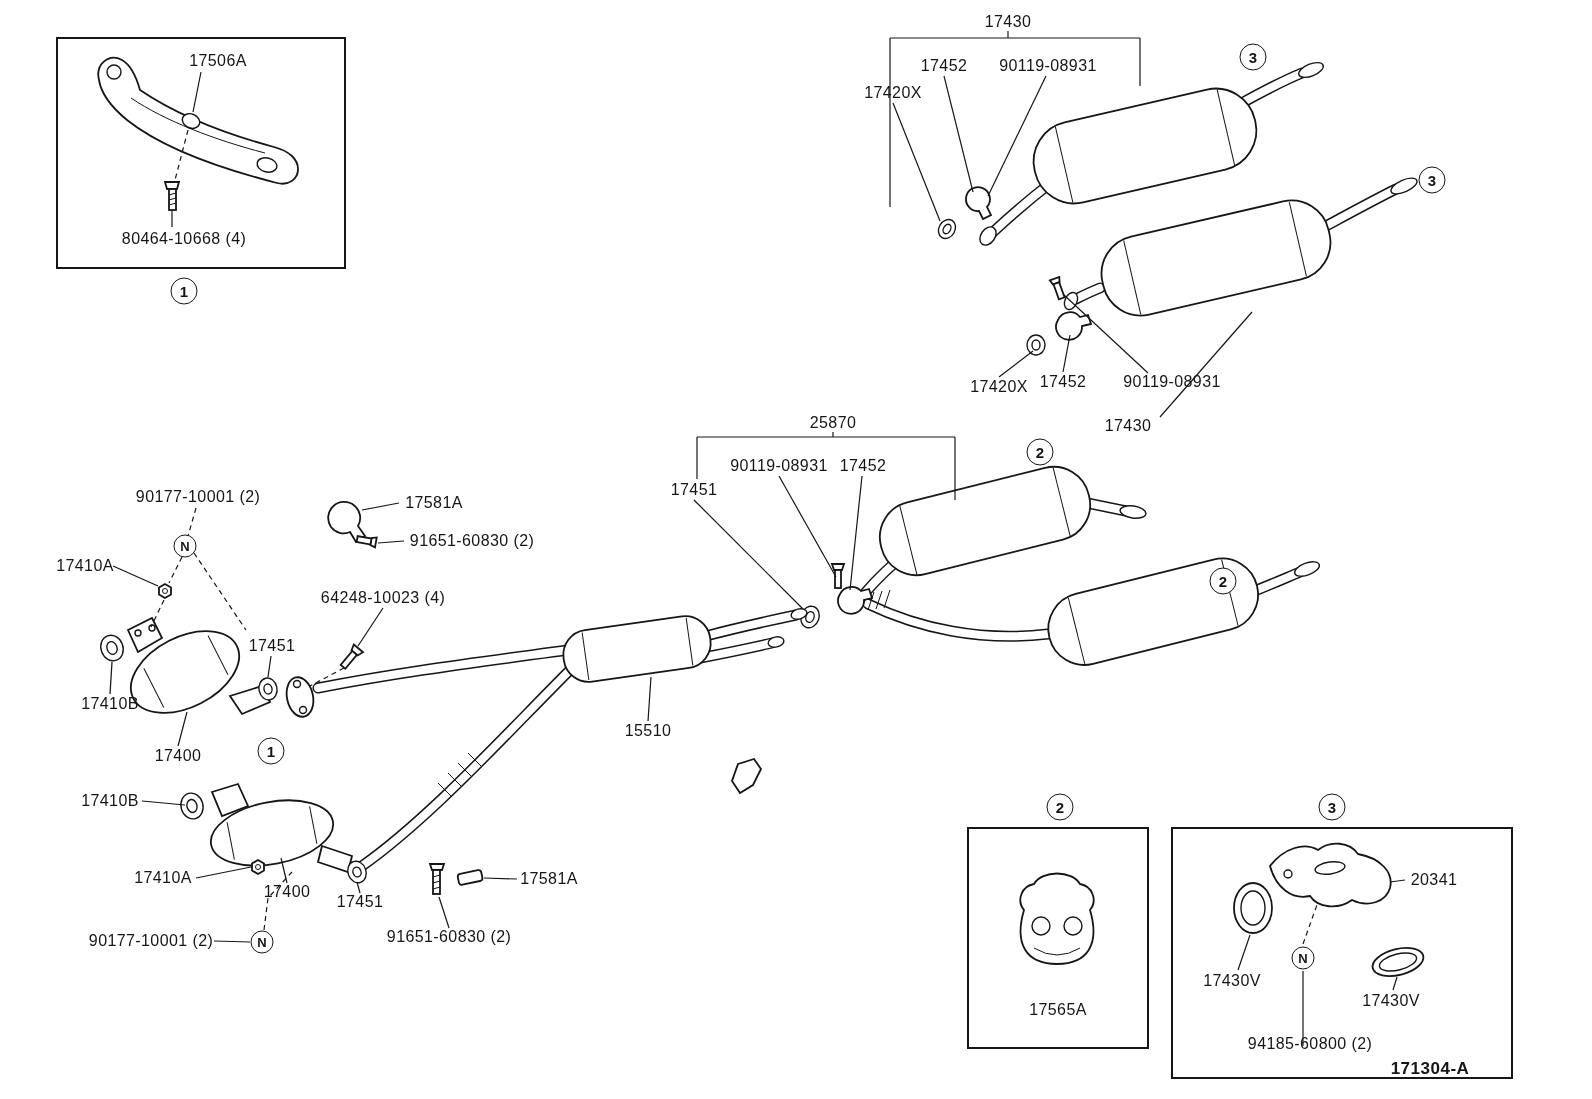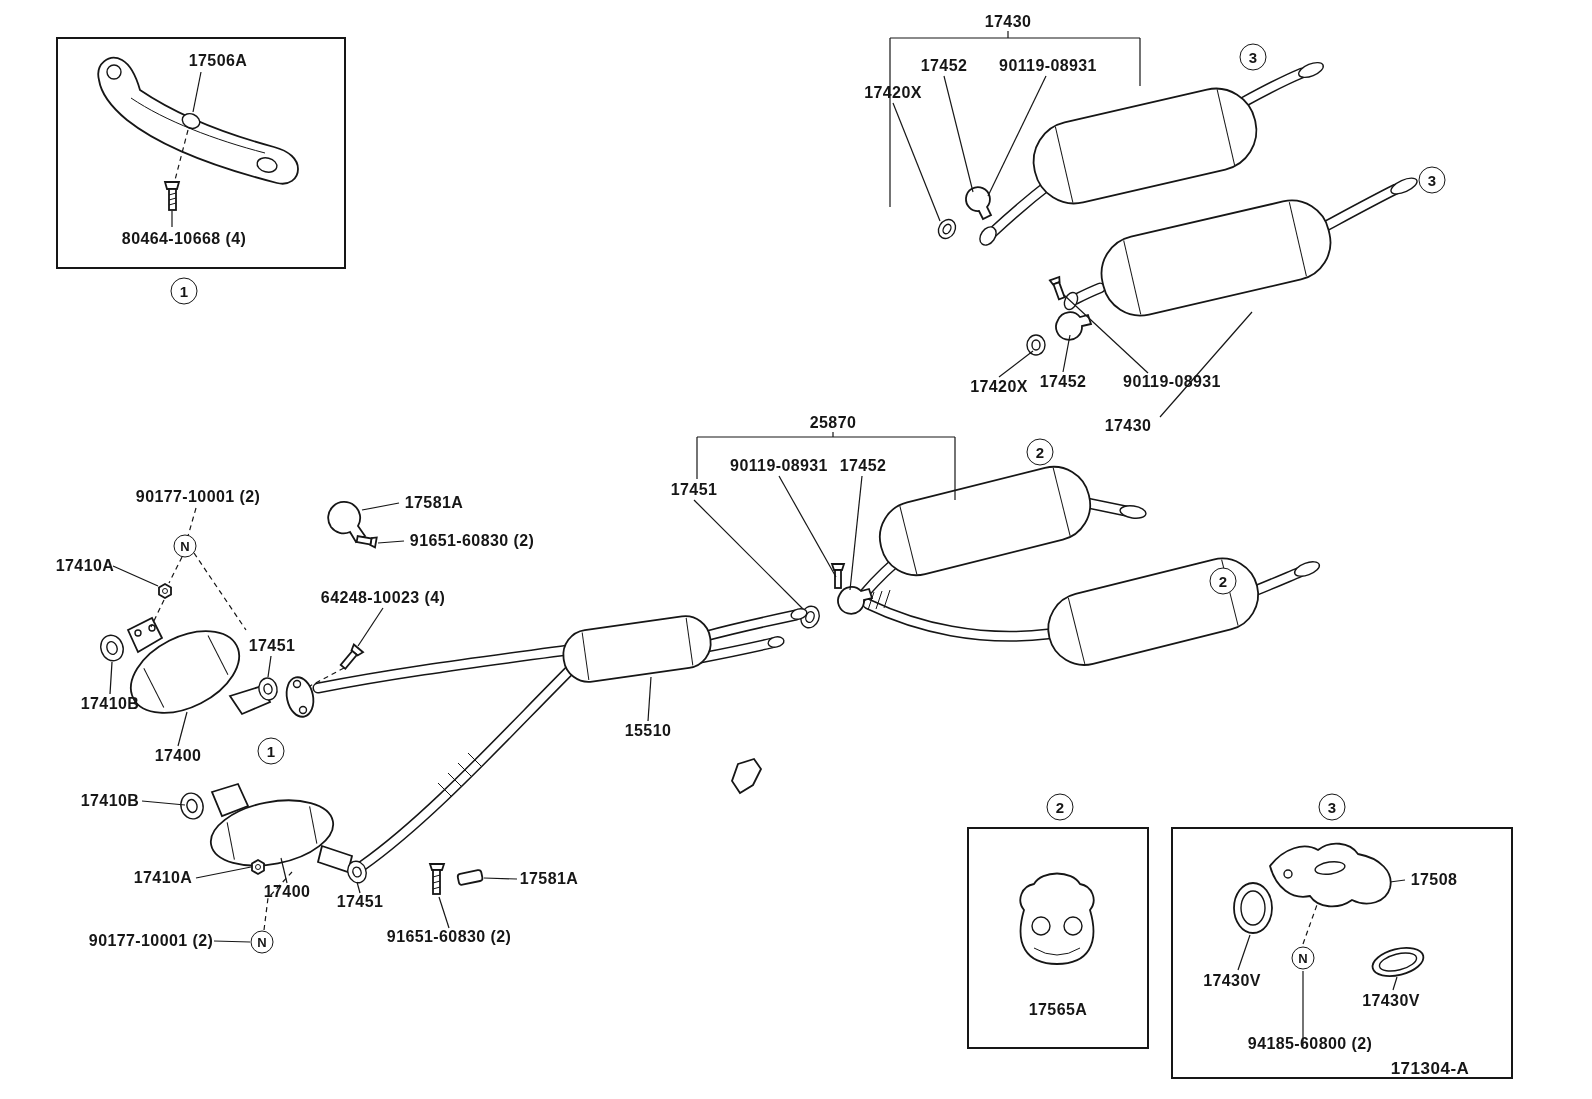--- a/index.html
+++ b/index.html
@@ -13,21 +13,21 @@
   .part { fill:#ffffff; stroke:#161616; stroke-width:1.8; }
   .hole { fill:#ffffff; stroke:#161616; stroke-width:1.4; }
   .thin { fill:none; stroke:#161616; stroke-width:1; }
   .lead { fill:none; stroke:#161616; stroke-width:1.2; }
   .dash { fill:none; stroke:#161616; stroke-width:1.2; stroke-dasharray:5 4; }
   .pipeO { fill:none; stroke:#161616; stroke-width:11; stroke-linecap:round; }
   .pipeI { fill:none; stroke:#ffffff; stroke-width:8;  stroke-linecap:round; }
 
   
   .lbl { position:absolute; transform:translate(-50%,-50%); white-space:nowrap;
-         font-size:16px; font-weight:700; letter-spacing:0.4px; color:#161616; }
+         font-size:16px; font-weight:400; letter-spacing:0.4px; color:#161616; }
   .co  { position:absolute; width:27px; height:27px; border:1.8px solid #161616;
          border-radius:50%; transform:translate(-50%,-50%); display:flex;
          align-items:center; justify-content:center; font-size:15px; font-weight:700;
          background:#ffffff; color:#161616; }
   .nco { width:23px; height:23px; font-size:13px; font-weight:600; }
   .code { position:absolute; transform:translate(-50%,-50%); white-space:nowrap;
           font-size:17px; font-weight:600; letter-spacing:0.5px; }
 </style>
 </head>
 <body>
@@ -362,21 +362,21 @@
 
   <div class="lbl" style="left:110px;top:801px">17410B</div>
   <div class="lbl" style="left:163px;top:878px">17410A</div>
   <div class="lbl" style="left:287px;top:892px">17400</div>
   <div class="lbl" style="left:360px;top:902px">17451</div>
   <div class="lbl" style="left:549px;top:879px">17581A</div>
   <div class="lbl" style="left:449px;top:937px">91651-60830 (2)</div>
   <div class="lbl" style="left:151px;top:941px">90177-10001 (2)</div>
 
   <div class="lbl" style="left:1058px;top:1010px">17565A</div>
-  <div class="lbl" style="left:1434px;top:880px">17508</div>
+  <div class="lbl" style="left:1434px;top:880px">20341</div>
   <div class="lbl" style="left:1232px;top:981px">17430V</div>
   <div class="lbl" style="left:1391px;top:1001px">17430V</div>
   <div class="lbl" style="left:1310px;top:1044px">94185-60800 (2)</div>
 
   <div class="code" style="left:1430px;top:1069px">171304-A</div>
 
   <div class="co" style="left:184px;top:291px">1</div>
   <div class="co" style="left:271px;top:751px">1</div>
   <div class="co" style="left:1040px;top:452px">2</div>
   <div class="co" style="left:1223px;top:581px">2</div>

